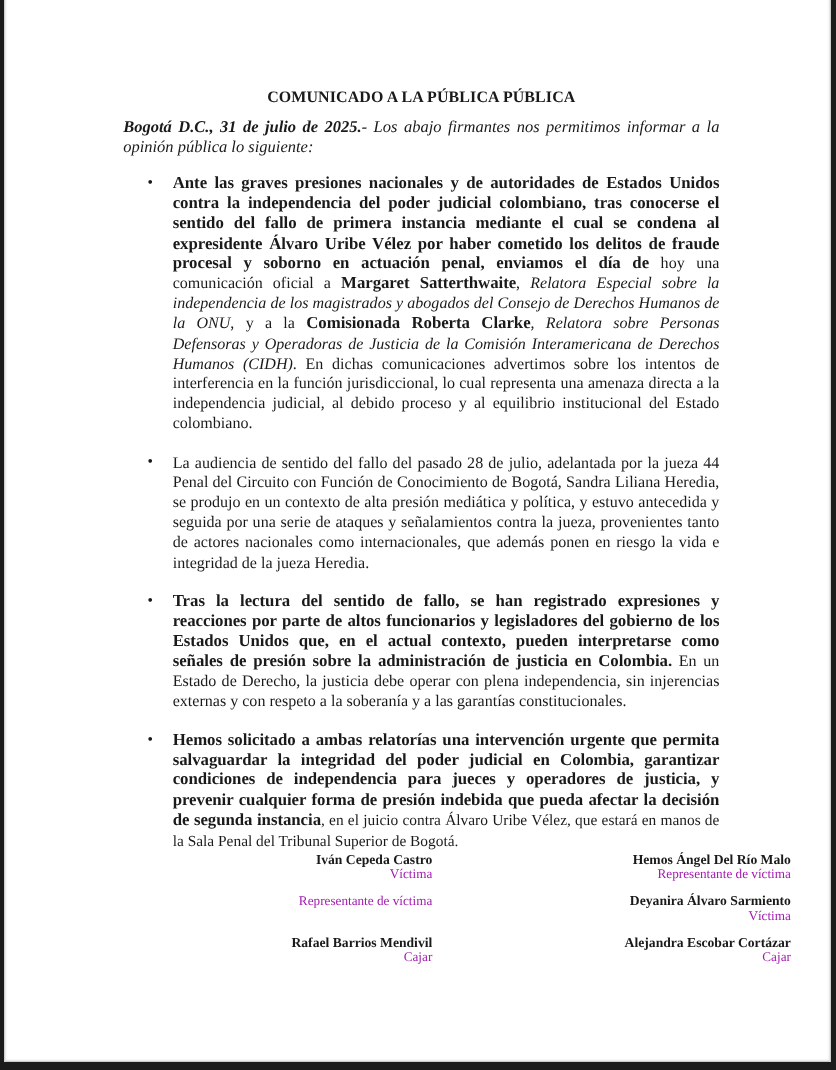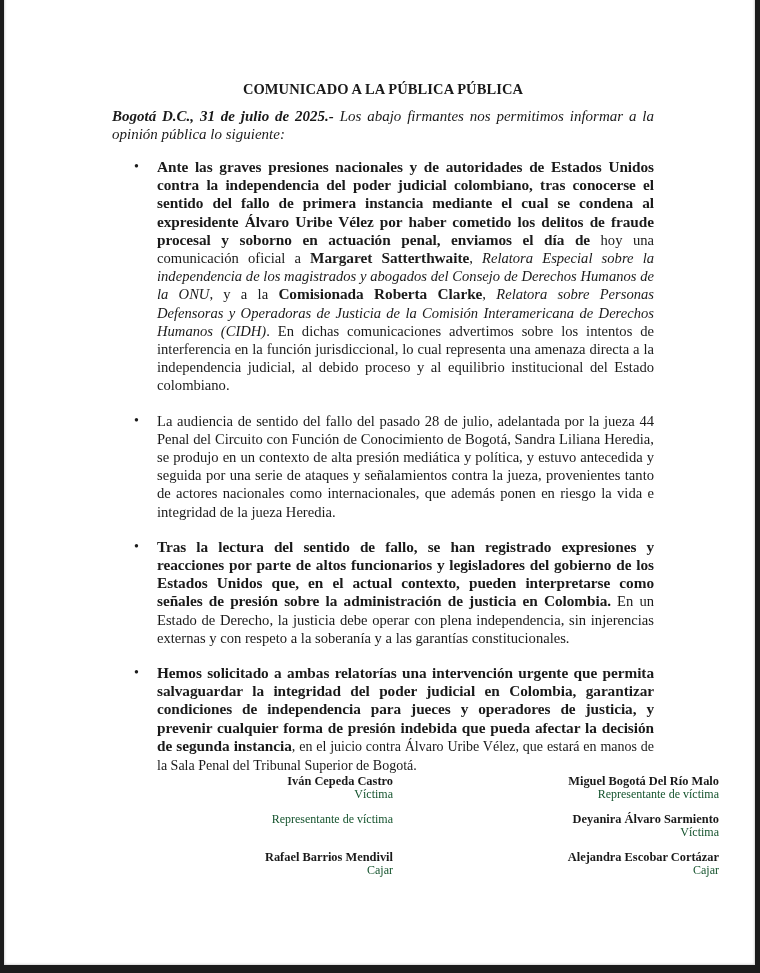--- a/index.html
+++ b/index.html
@@ -84,21 +84,21 @@
       margin-bottom: 0;
     }
     .sig-name {
       font-weight: bold;
       font-size: 12.4px;
       line-height: 13px;
     }
     .sig-role {
       font-size: 12px;
       line-height: 13px;
-      color: #14532d;
+      color: #a21caf;
     }
   </style>
 </head>
 <body>
 
 <div class="page">
   <div class="content">
     <h1 class="title">COMUNICADO A LA PÚBLICA PÚBLICA</h1>
     <p class="intro"><b>Bogotá D.C., 31 de julio de 2025.-</b><span> Los abajo firmantes nos permitimos informar a la opinión pública lo siguiente:</span></p>
 
@@ -119,21 +119,21 @@
       <div class="sig">
         <div class="sig-role">Representante de víctima</div>
       </div>
       <div class="sig">
         <div class="sig-name">Rafael Barrios Mendivil</div>
         <div class="sig-role">Cajar</div>
       </div>
     </div>
     <div class="sig-col right">
       <div class="sig">
-        <div class="sig-name">Miguel Bogotá Del Río Malo</div>
+        <div class="sig-name">Hemos Ángel Del Río Malo</div>
         <div class="sig-role">Representante de víctima</div>
       </div>
       <div class="sig">
         <div class="sig-name">Deyanira Álvaro Sarmiento</div>
         <div class="sig-role">Víctima</div>
       </div>
       <div class="sig">
         <div class="sig-name">Alejandra Escobar Cortázar</div>
         <div class="sig-role">Cajar</div>
       </div>

